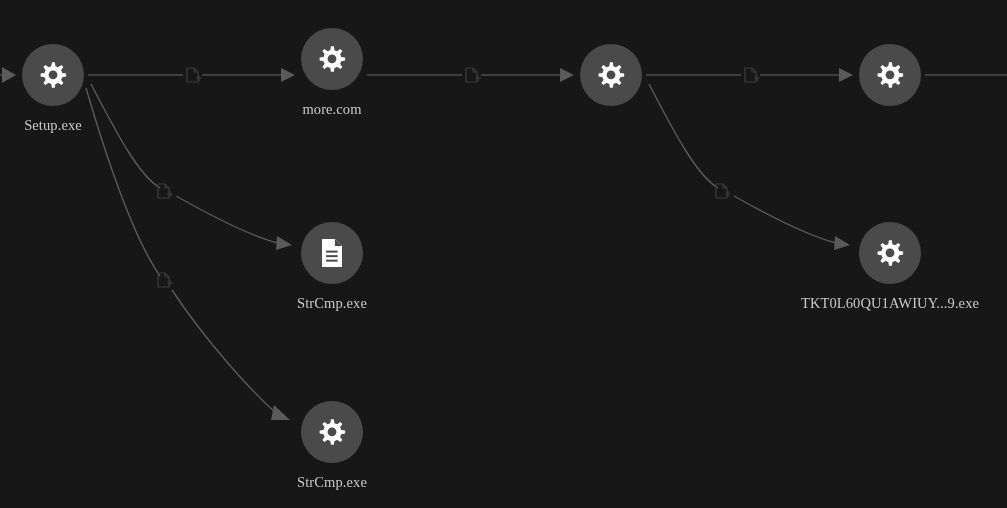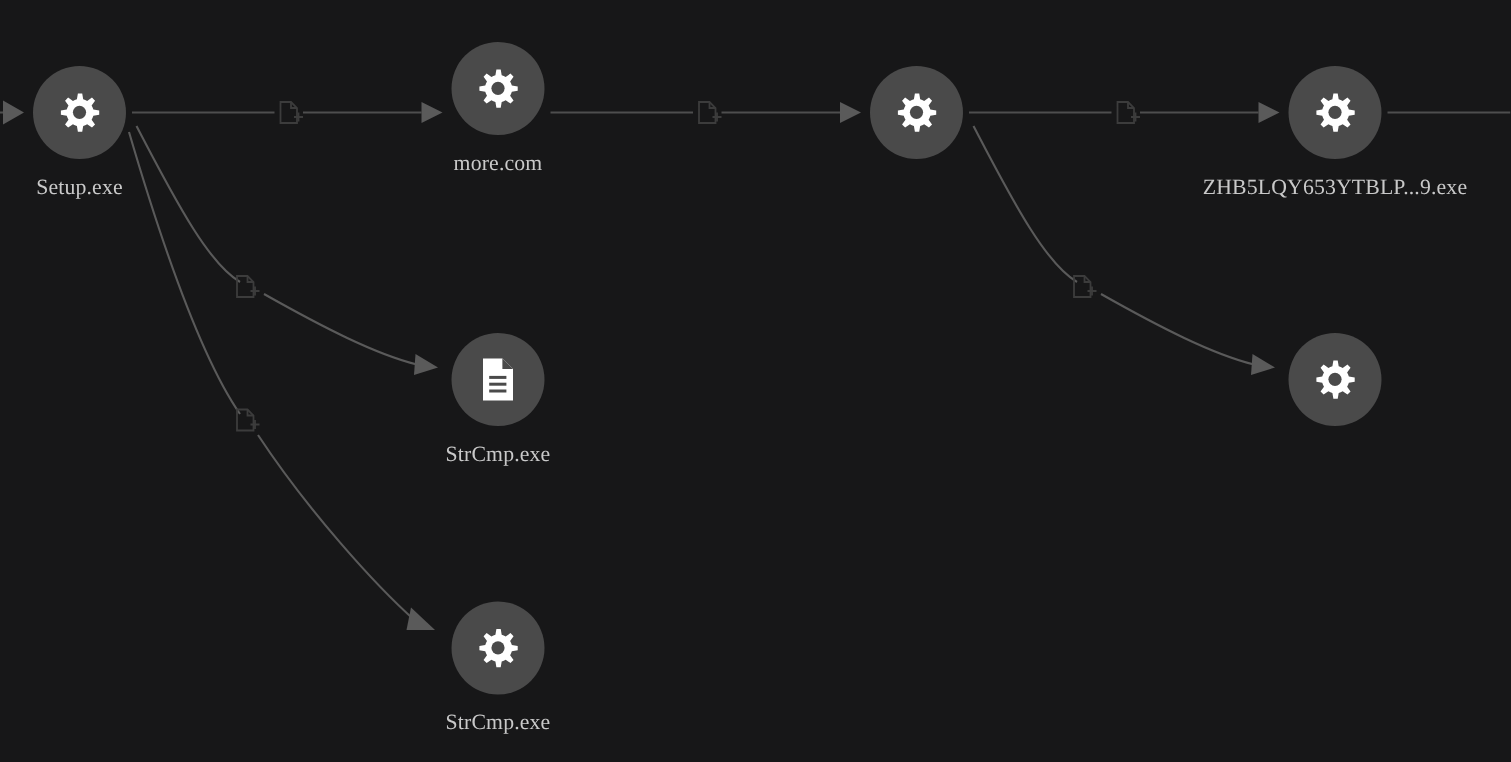--- a/index.html
+++ b/index.html
@@ -177,21 +177,20 @@
     </div>
   </div>
 
   <div class="node" style="left:890px; top:44px; width:220px; margin-left:-110px;">
     <div class="node-circle">
       <svg width="34" height="34" viewBox="0 0 24 24">
         <path fill="#ffffff" d="M12 0.8 L14 0.8 L14.45 3.5 C15.1 3.7 15.72 3.96 16.28 4.3 L18.5 2.72 L19.92 4.14 L18.34 6.36 C18.68 6.92 18.94 7.54 19.14 8.19 L21.84 8.64 L21.84 10.64 L19.14 11.09 C18.94 11.74 18.68 12.36 18.34 12.92 L19.92 15.14 L18.5 16.56 L16.28 14.98 C15.72 15.32 15.1 15.58 14.45 15.78 L14 18.48 L12 18.48 L11.55 15.78 C10.9 15.58 10.28 15.32 9.72 14.98 L7.5 16.56 L6.08 15.14 L7.66 12.92 C7.32 12.36 7.06 11.74 6.86 11.09 L4.16 10.64 L4.16 8.64 L6.86 8.19 C7.06 7.54 7.32 6.92 7.66 6.36 L6.08 4.14 L7.5 2.72 L9.72 4.3 C10.28 3.96 10.9 3.7 11.55 3.5 Z" transform="translate(-1,2.2) scale(1.02)"></path>
         <circle cx="12" cy="11.9" r="3.1" fill="#4a4a4a"></circle>
       </svg>
     </div>
-    <div class="node-label">ZHB5LQY653YTBLP...9.exe</div>
   </div>
 
   <div class="node" style="left:332px; top:222px;">
     <div class="node-circle">
       <svg width="32" height="32" viewBox="0 0 24 24">
         <path fill="#ffffff" d="M4.5 1.5 L14.2 1.5 L19.5 6.8 L19.5 22.5 L4.5 22.5 Z"></path>
         <path fill="#4a4a4a" d="M14.2 1.5 L19.5 6.8 L14.2 6.8 Z"></path>
         <rect x="7.6" y="10.2" width="8.6" height="1.5" fill="#4a4a4a"></rect>
         <rect x="7.6" y="13.6" width="8.6" height="1.5" fill="#4a4a4a"></rect>
         <rect x="7.6" y="17.0" width="8.6" height="1.5" fill="#4a4a4a"></rect>
@@ -200,20 +199,21 @@
     <div class="node-label">StrCmp.exe</div>
   </div>
 
   <div class="node" style="left:890px; top:222px; width:220px; margin-left:-110px;">
     <div class="node-circle">
       <svg width="34" height="34" viewBox="0 0 24 24">
         <path fill="#ffffff" d="M12 0.8 L14 0.8 L14.45 3.5 C15.1 3.7 15.72 3.96 16.28 4.3 L18.5 2.72 L19.92 4.14 L18.34 6.36 C18.68 6.92 18.94 7.54 19.14 8.19 L21.84 8.64 L21.84 10.64 L19.14 11.09 C18.94 11.74 18.68 12.36 18.34 12.92 L19.92 15.14 L18.5 16.56 L16.28 14.98 C15.72 15.32 15.1 15.58 14.45 15.78 L14 18.48 L12 18.48 L11.55 15.78 C10.9 15.58 10.28 15.32 9.72 14.98 L7.5 16.56 L6.08 15.14 L7.66 12.92 C7.32 12.36 7.06 11.74 6.86 11.09 L4.16 10.64 L4.16 8.64 L6.86 8.19 C7.06 7.54 7.32 6.92 7.66 6.36 L6.08 4.14 L7.5 2.72 L9.72 4.3 C10.28 3.96 10.9 3.7 11.55 3.5 Z" transform="translate(-1,2.2) scale(1.02)"></path>
         <circle cx="12" cy="11.9" r="3.1" fill="#4a4a4a"></circle>
       </svg>
     </div>
+    <div class="node-label">TKT0L60QU1AWIUY...9.exe</div>
   </div>
 
   <div class="node" style="left:332px; top:401px;">
     <div class="node-circle">
       <svg width="34" height="34" viewBox="0 0 24 24">
         <path fill="#ffffff" d="M12 0.8 L14 0.8 L14.45 3.5 C15.1 3.7 15.72 3.96 16.28 4.3 L18.5 2.72 L19.92 4.14 L18.34 6.36 C18.68 6.92 18.94 7.54 19.14 8.19 L21.84 8.64 L21.84 10.64 L19.14 11.09 C18.94 11.74 18.68 12.36 18.34 12.92 L19.92 15.14 L18.5 16.56 L16.28 14.98 C15.72 15.32 15.1 15.58 14.45 15.78 L14 18.48 L12 18.48 L11.55 15.78 C10.9 15.58 10.28 15.32 9.72 14.98 L7.5 16.56 L6.08 15.14 L7.66 12.92 C7.32 12.36 7.06 11.74 6.86 11.09 L4.16 10.64 L4.16 8.64 L6.86 8.19 C7.06 7.54 7.32 6.92 7.66 6.36 L6.08 4.14 L7.5 2.72 L9.72 4.3 C10.28 3.96 10.9 3.7 11.55 3.5 Z" transform="translate(-1,2.2) scale(1.02)"></path>
         <circle cx="12" cy="11.9" r="3.1" fill="#4a4a4a"></circle>
       </svg>
     </div>
     <div class="node-label">StrCmp.exe</div>

